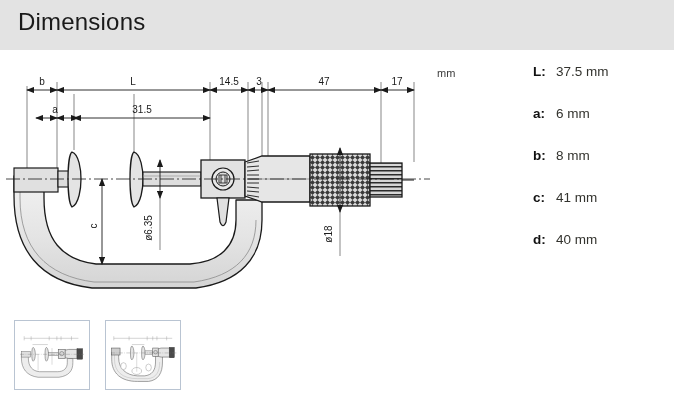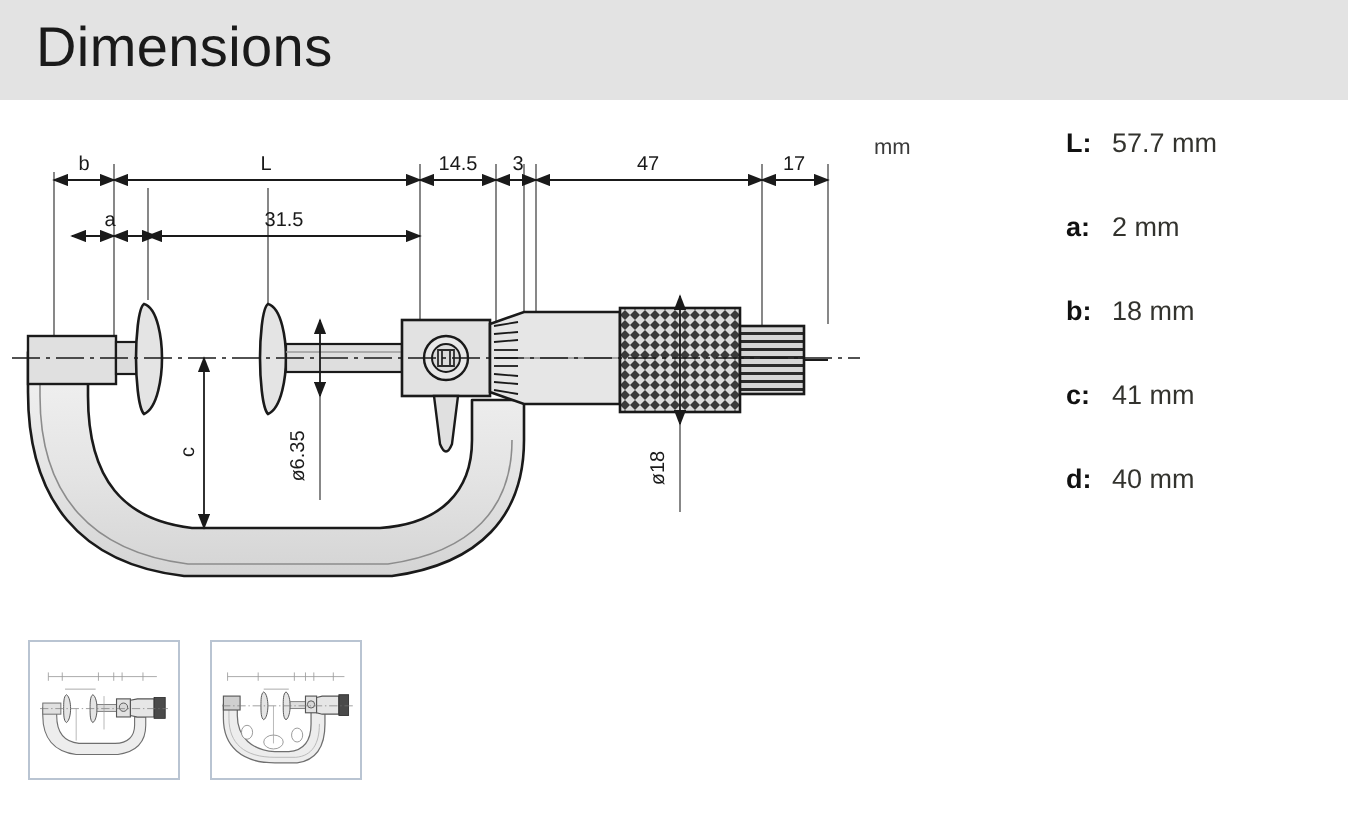--- a/index.html
+++ b/index.html
@@ -18,21 +18,21 @@
   
   #header-bar {
     position: absolute;
     left: 0; top: 0;
     width: 674px; height: 50px;
     background: #e3e3e3;
   }
   #page-title {
     position: absolute;
     left: 18px; top: 8px;
-    font-size: 28px;
+    font-size: 24px;
     color: #1a1a1a;
     letter-spacing: .2px;
   }
 
   
   #drawing-panel {
     position: absolute;
     left: 0; top: 50px;
     width: 520px; height: 260px;
   }
@@ -235,29 +235,29 @@
       <line x1="340" y1="98" x2="340" y2="162" stroke="#1a1a1a" stroke-width="0.9" marker-start="url(#arrE)" marker-end="url(#arrS)"></line>
       <line x1="340" y1="162" x2="340" y2="206" stroke="#555" stroke-width="0.7"></line>
       <text x="332" y="184" font-family="Liberation Sans, sans-serif" font-size="10" fill="#1a1a1a" text-anchor="middle" transform="rotate(-90 332 184)">ø18</text>
     </g>
   </svg>
 </div>
 
 <div id="spec-list">
   <div class="spec-row">
     <span class="spec-key">L:</span>
-    <span class="spec-val">57.7 mm</span>
+    <span class="spec-val">37.5 mm</span>
   </div>
   <div class="spec-row">
     <span class="spec-key">a:</span>
-    <span class="spec-val">2 mm</span>
+    <span class="spec-val">6 mm</span>
   </div>
   <div class="spec-row">
     <span class="spec-key">b:</span>
-    <span class="spec-val">18 mm</span>
+    <span class="spec-val">8 mm</span>
   </div>
   <div class="spec-row">
     <span class="spec-key">c:</span>
     <span class="spec-val">41 mm</span>
   </div>
   <div class="spec-row">
     <span class="spec-key">d:</span>
     <span class="spec-val">40 mm</span>
   </div>
 </div>

